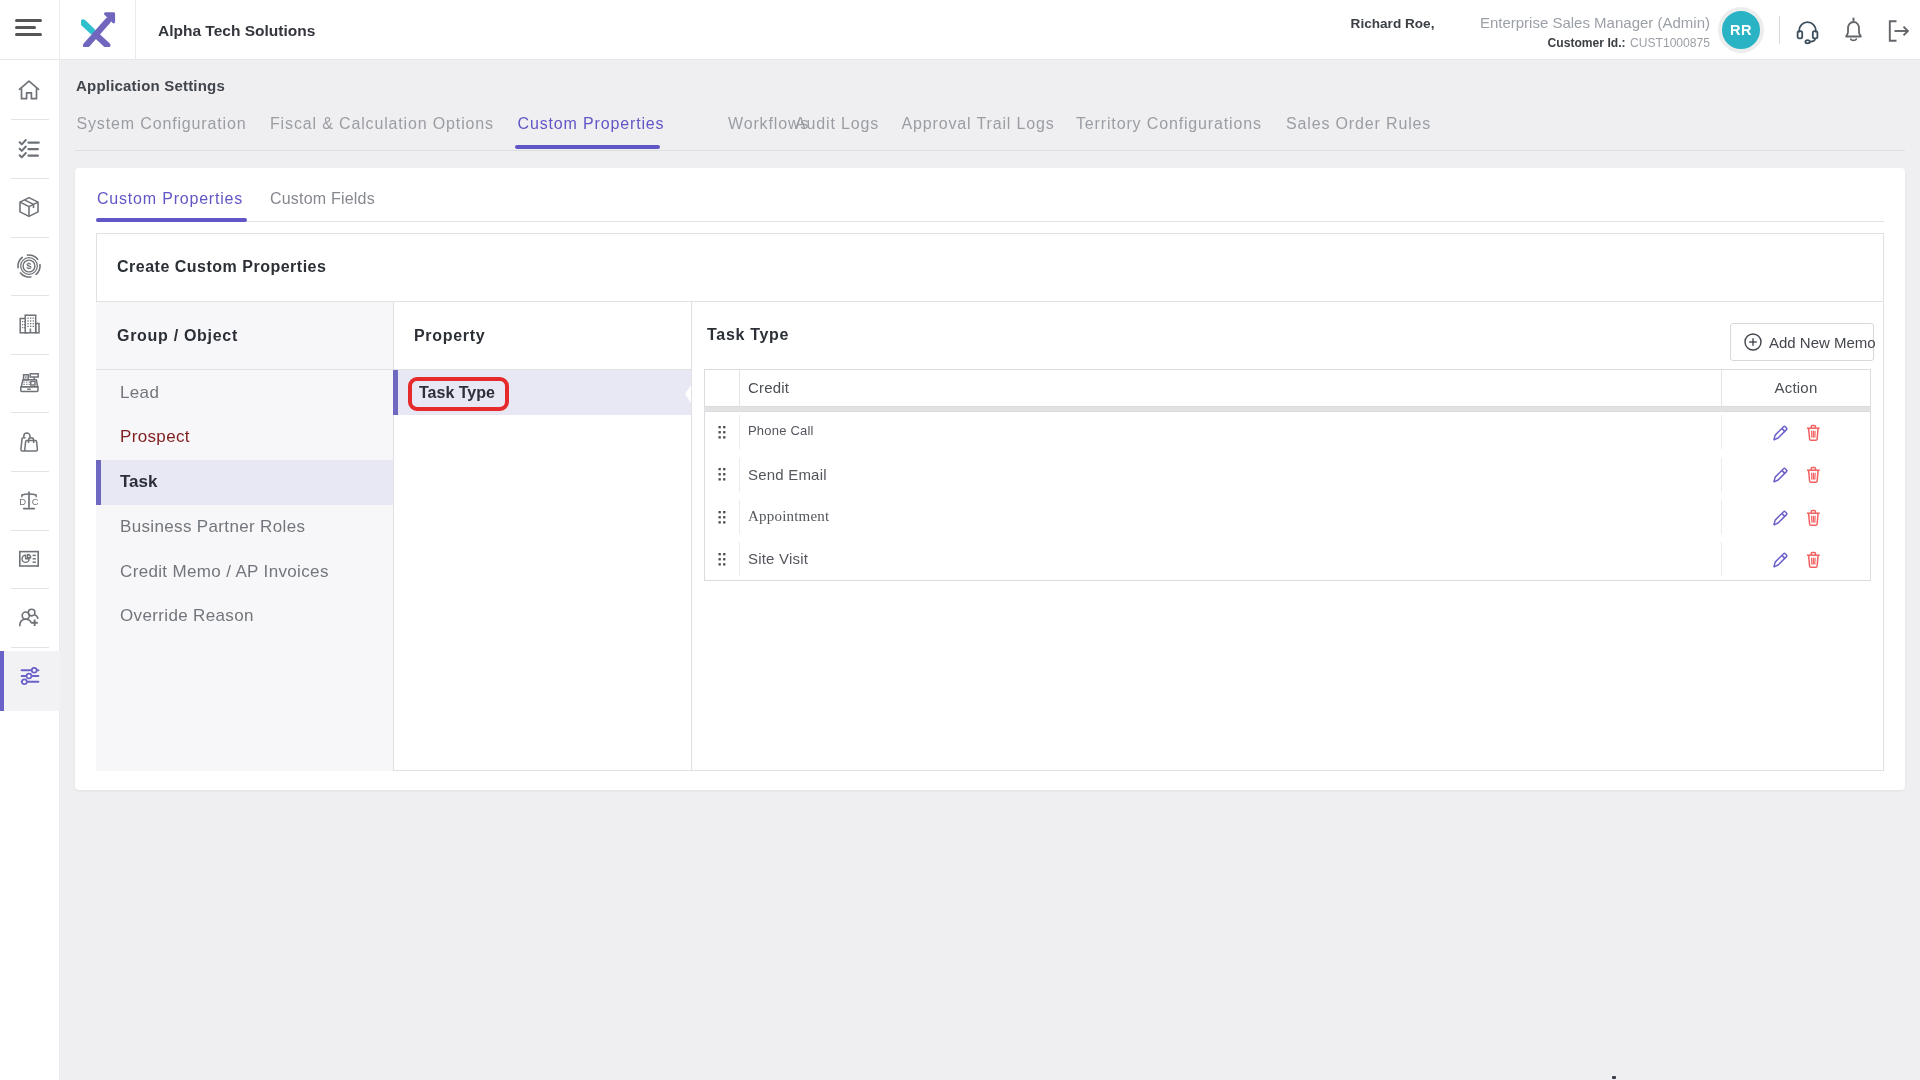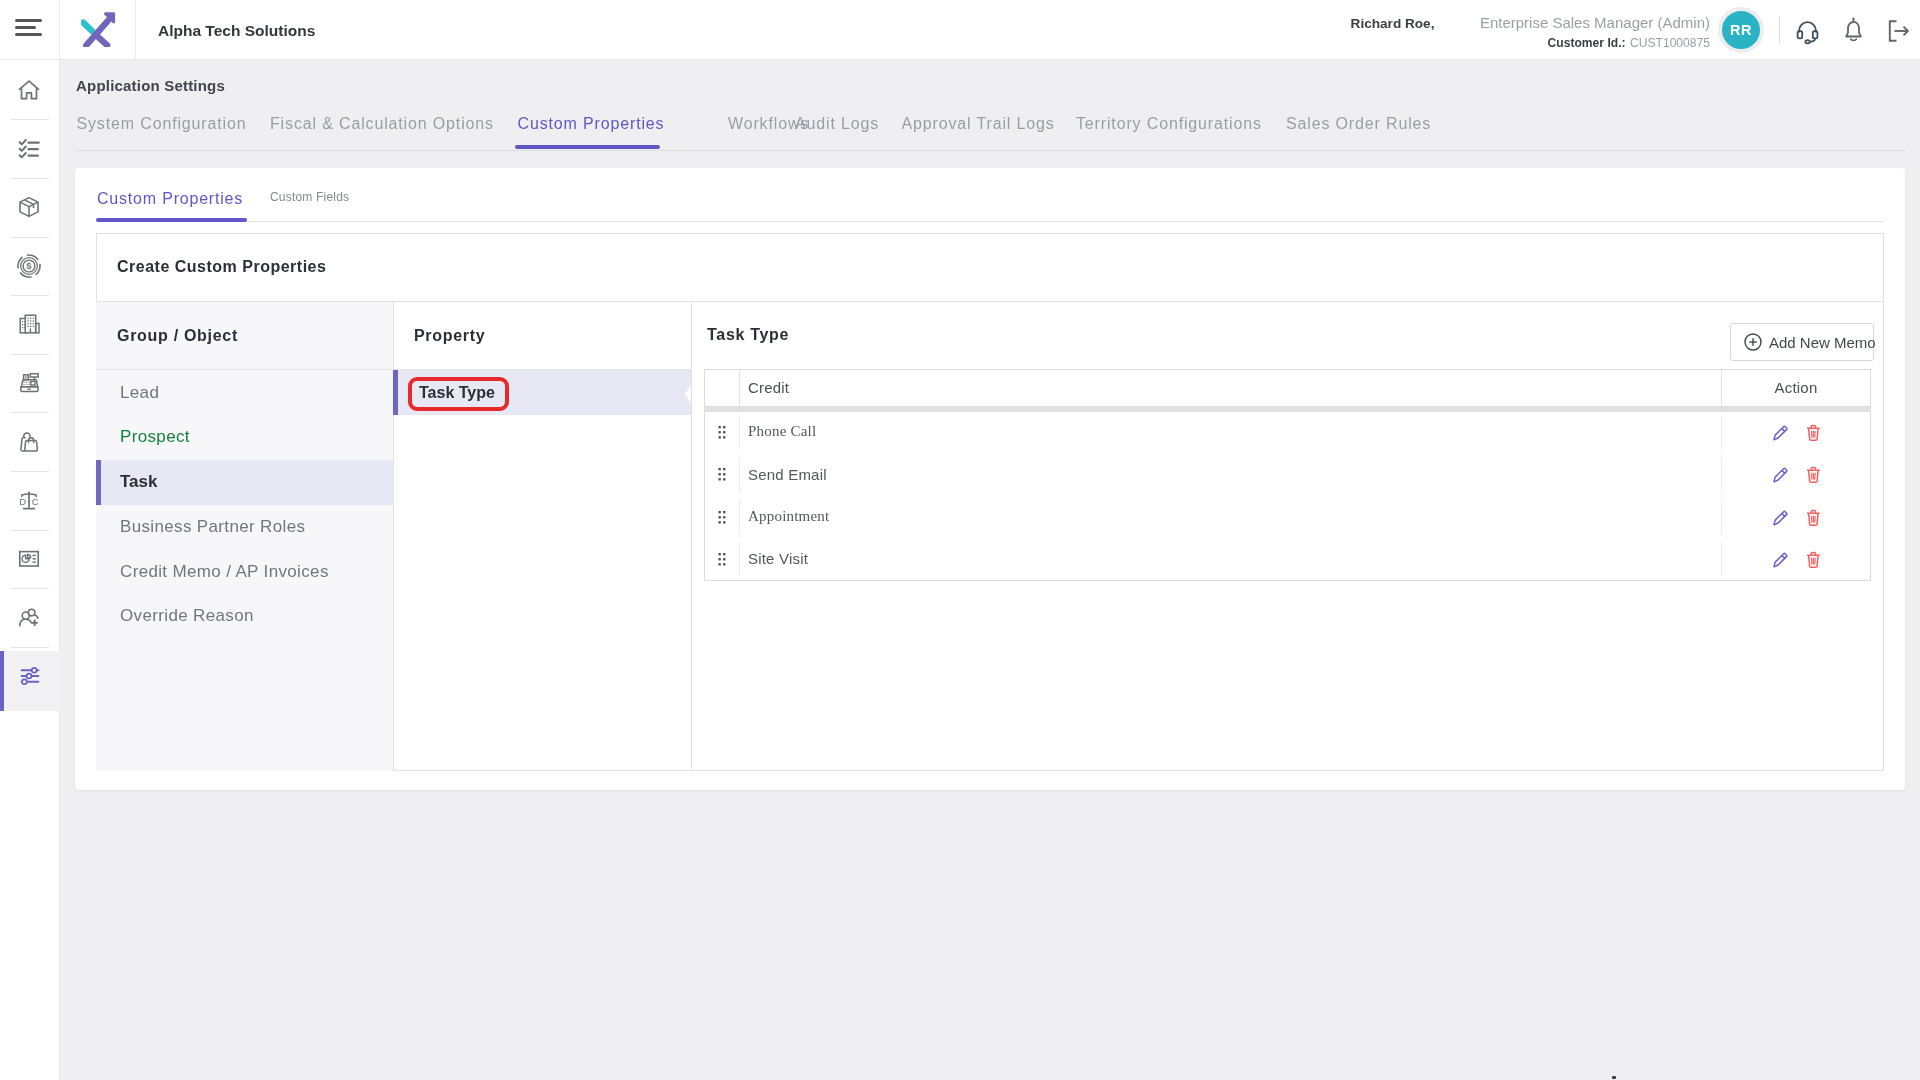--- a/index.html
+++ b/index.html
@@ -183,38 +183,38 @@
 <div class="abs" style="left:795px;top:115px;font-size:16px;color:#9a9da3;z-index:2;letter-spacing:0.85px;">Audit Logs</div>
 <div class="abs" style="left:901.5px;top:115px;font-size:16px;color:#9a9da3;z-index:2;letter-spacing:0.85px;">Approval Trail Logs</div>
 <div class="abs" style="left:1076px;top:115px;font-size:16px;color:#9a9da3;z-index:2;letter-spacing:0.85px;">Territory Configurations</div>
 <div class="abs" style="left:1286px;top:115px;font-size:16px;color:#9a9da3;z-index:2;letter-spacing:0.85px;">Sales Order Rules</div>
 <div class="abs" style="left:515px;top:145px;width:145px;height:4px;background:#6156c6;border-radius:2px;z-index:2;"></div>
 <div class="abs" style="left:75px;top:150px;width:1830px;height:1px;background:#dddee0;z-index:2;"></div>
 
 <div class="abs" style="left:75px;top:168px;width:1830px;height:622px;background:#fff;border-radius:4px;box-shadow:0 1px 3px rgba(0,0,0,0.06);z-index:1;"></div>
 
 <div class="abs" style="left:97px;top:190px;font-size:16px;color:#6156c6;z-index:2;letter-spacing:0.8px;">Custom Properties</div>
-<div class="abs" style="left:270px;top:190px;font-size:12px;color:#85888e;z-index:2;letter-spacing:0.2px;">Custom Fields</div>
+<div class="abs" style="left:270px;top:190px;font-size:16px;color:#85888e;z-index:2;letter-spacing:0.2px;">Custom Fields</div>
 <div class="abs" style="left:96px;top:218px;width:151px;height:4px;background:#6156c6;border-radius:2px;z-index:3;"></div>
 <div class="abs" style="left:96px;top:221px;width:1788px;height:1px;background:#e3e3e5;z-index:2;"></div>
 
 <div class="abs" style="left:96px;top:233px;width:1788px;height:538px;border:1px solid #e1e1e3;z-index:2;"></div>
 <div class="abs" style="left:117px;top:258px;font-size:16px;font-weight:bold;color:#2b2f36;z-index:3;letter-spacing:0.5px;">Create Custom Properties</div>
 <div class="abs" style="left:96px;top:301px;width:1788px;height:1px;background:#e1e1e3;z-index:3;"></div>
 
 <div class="abs" style="left:96px;top:302px;width:297px;height:469px;background:#f7f7f9;z-index:2;"></div>
 <div class="abs" style="left:393px;top:301px;width:1px;height:470px;background:#e1e1e3;z-index:3;"></div>
 <div class="abs" style="left:691px;top:301px;width:1px;height:470px;background:#e1e1e3;z-index:3;"></div>
 <div class="abs" style="left:117px;top:327px;font-size:16px;font-weight:bold;color:#2b2f36;z-index:3;letter-spacing:0.7px;">Group / Object</div>
 <div class="abs" style="left:414px;top:327px;font-size:16px;font-weight:bold;color:#2b2f36;z-index:3;letter-spacing:0.7px;">Property</div>
 <div class="abs" style="left:96px;top:369px;width:595px;height:1px;background:#e1e1e3;z-index:3;"></div>
 <div class="abs" style="left:96px;top:460px;width:297px;height:45px;background:#e8e7f4;z-index:2;"></div>
 <div class="abs" style="left:96px;top:460px;width:4.5px;height:45px;background:#6f68c0;z-index:3;"></div>
 <div class="abs" style="left:120px;top:382.7px;font-size:17px;color:#72767c;z-index:3;letter-spacing:0.35px;">Lead</div>
-<div class="abs" style="left:120px;top:427.4px;font-size:17px;color:#15803d;z-index:3;letter-spacing:0.35px;">Prospect</div>
+<div class="abs" style="left:120px;top:427.4px;font-size:17px;color:#7f1d1d;z-index:3;letter-spacing:0.35px;">Prospect</div>
 <div class="abs" style="left:120px;top:472.1px;font-size:17px;font-weight:bold;color:#2b2f36;z-index:3;">Task</div>
 <div class="abs" style="left:120px;top:516.8px;font-size:17px;color:#72767c;z-index:3;letter-spacing:0.35px;">Business Partner Roles</div>
 <div class="abs" style="left:120px;top:561.5px;font-size:17px;color:#72767c;z-index:3;letter-spacing:0.35px;">Credit Memo / AP Invoices</div>
 <div class="abs" style="left:120px;top:606.2px;font-size:17px;color:#72767c;z-index:3;letter-spacing:0.35px;">Override Reason</div>
 
 <div class="abs" style="left:393px;top:370px;width:298px;height:45px;background:#e8e7f4;z-index:2;"></div>
 <div class="abs" style="left:393px;top:370px;width:4.5px;height:45px;background:#6f68c0;z-index:3;"></div>
 <div class="abs" style="left:408px;top:377px;width:101px;height:34px;border:4px solid #e62a2c;border-radius:9px;z-index:4;"></div>
 <div class="abs" style="left:419px;top:384px;font-size:16px;font-weight:bold;color:#2b2f36;z-index:4;">Task Type</div>
 <div class="abs" style="left:685px;top:385px;width:0;height:0;border-top:9.5px solid transparent;border-bottom:9.5px solid transparent;border-right:6.5px solid #fff;z-index:3;"></div>
@@ -237,21 +237,21 @@
 
 <div class="abs" style="left:704px;top:411px;width:1167px;height:170px;border:1px solid #dcdcde;background:#fff;z-index:3;" id="tbody"></div>
 <svg class="abs" style="left:717.6px;top:425.9px;z-index:4;" width="8" height="13" viewBox="0 0 7 13">
     <rect x="0" y="0" width="2.3" height="2.3" fill="#4a4a4c"></rect>
     <rect x="4.6" y="0" width="2.3" height="2.3" fill="#4a4a4c"></rect>
     <rect x="0" y="5.1" width="2.3" height="2.3" fill="#4a4a4c"></rect>
     <rect x="4.6" y="5.1" width="2.3" height="2.3" fill="#4a4a4c"></rect>
     <rect x="0" y="10.2" width="2.3" height="2.3" fill="#4a4a4c"></rect>
     <rect x="4.6" y="10.2" width="2.3" height="2.3" fill="#4a4a4c"></rect>
   </svg>
-<div class="abs" style="left:748px;top:423.2px;font-size:15px;color:#53565c;z-index:4;letter-spacing:0.2px;font-family:Liberation Serif, serif;">Phone Call</div>
+<div class="abs" style="left:748px;top:423.2px;font-size:13px;color:#53565c;z-index:4;letter-spacing:0.2px;">Phone Call</div>
 <svg class="abs" style="left:1773px;top:423.7px;z-index:4;" width="15" height="17" viewBox="0 0 15 17">
     <path d="M2.2 11.1 L10.6 2.7 a1.1 1.1 0 0 1 1.6 0 l1.3 1.3 a1.1 1.1 0 0 1 0 1.6 L5.1 14 L1.6 15.6 a0.35 0.35 0 0 1 -0.5-0.5 Z" fill="none" stroke="#6a5fc9" stroke-width="1.5" stroke-linejoin="round"></path>
     <line x1="9" y1="4.6" x2="11.8" y2="7.4" stroke="#6a5fc9" stroke-width="1.5"></line>
   </svg>
 <svg class="abs" style="left:1805.5px;top:423.7px;z-index:4;" width="15" height="17" viewBox="0 0 15 17">
     <path d="M2.6 4.4 L3.6 15 a1.3 1.3 0 0 0 1.3 1.2 h4.9 a1.3 1.3 0 0 0 1.3-1.2 L12.1 4.4" fill="none" stroke="#f25f5f" stroke-width="1.5"></path>
     <line x1="1" y1="4.2" x2="13.7" y2="4.2" stroke="#f25f5f" stroke-width="1.5"></line>
     <path d="M5.2 4 v-1.3 a1.2 1.2 0 0 1 1.2-1.2 h1.9 a1.2 1.2 0 0 1 1.2 1.2 V4" fill="none" stroke="#f25f5f" stroke-width="1.4"></path>
     <line x1="5.6" y1="6.8" x2="5.9" y2="13.6" stroke="#f25f5f" stroke-width="1.2"></line>
     <line x1="7.35" y1="6.8" x2="7.35" y2="13.6" stroke="#f25f5f" stroke-width="1.2"></line>

